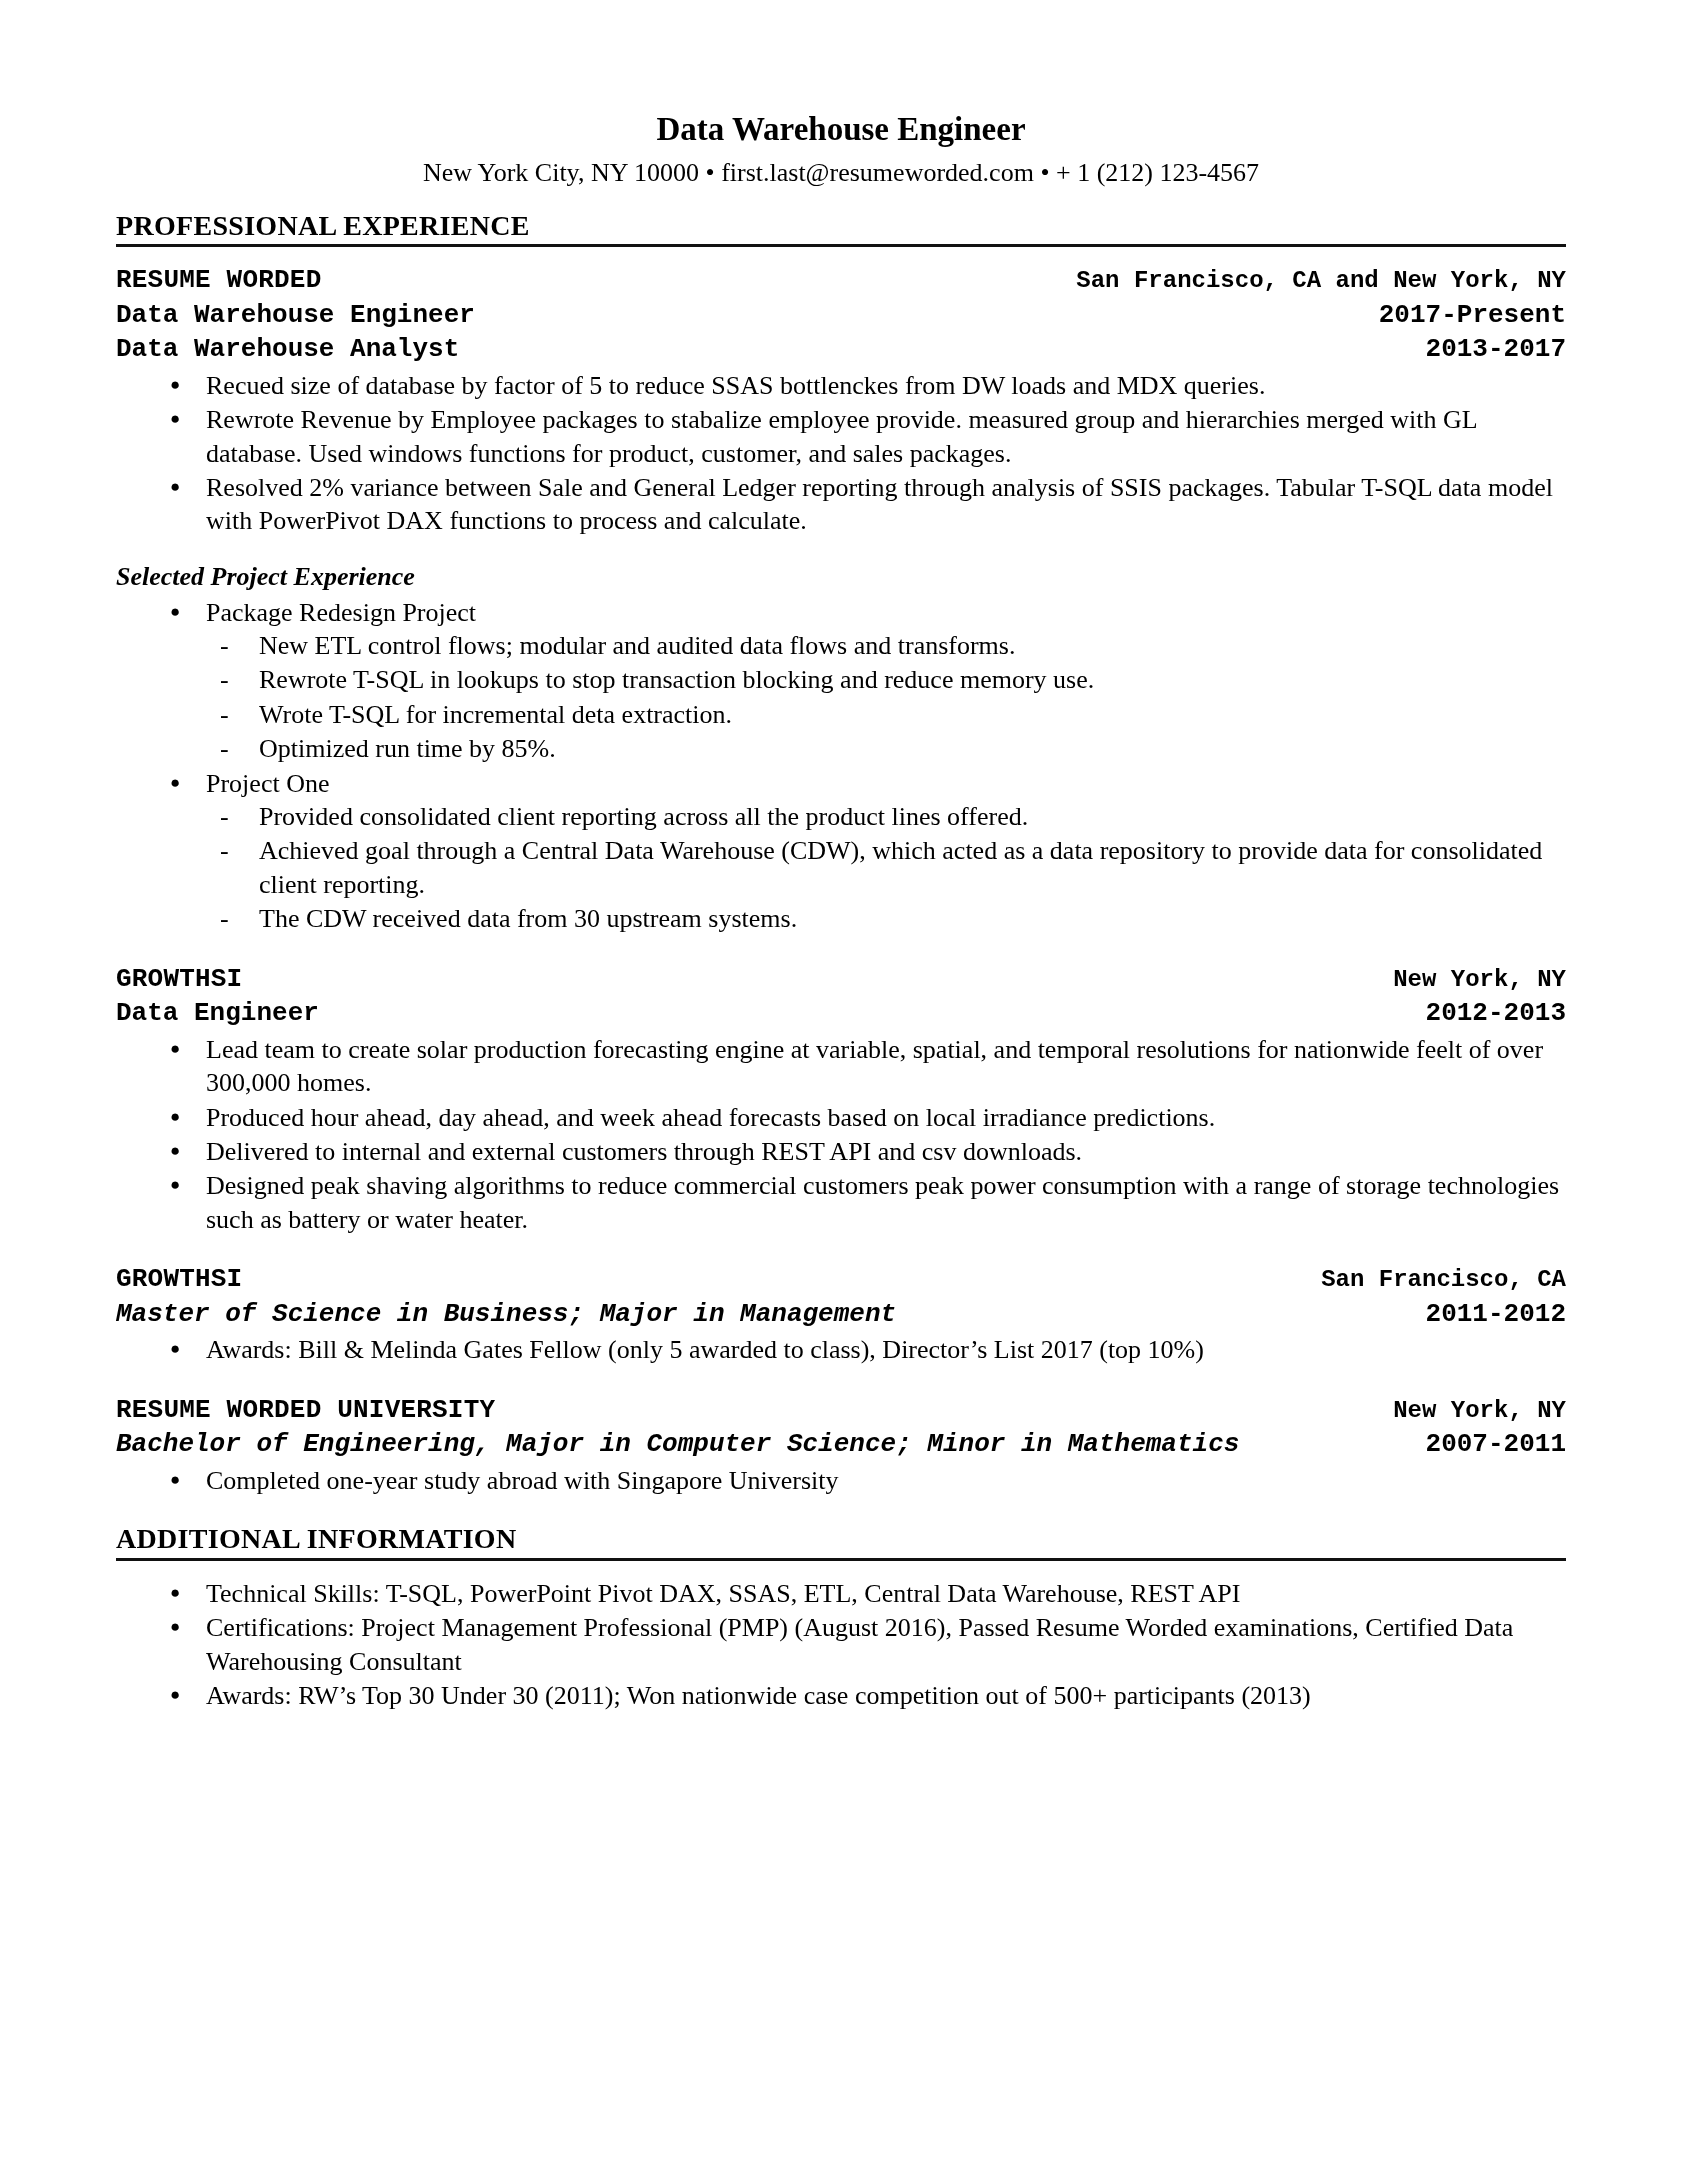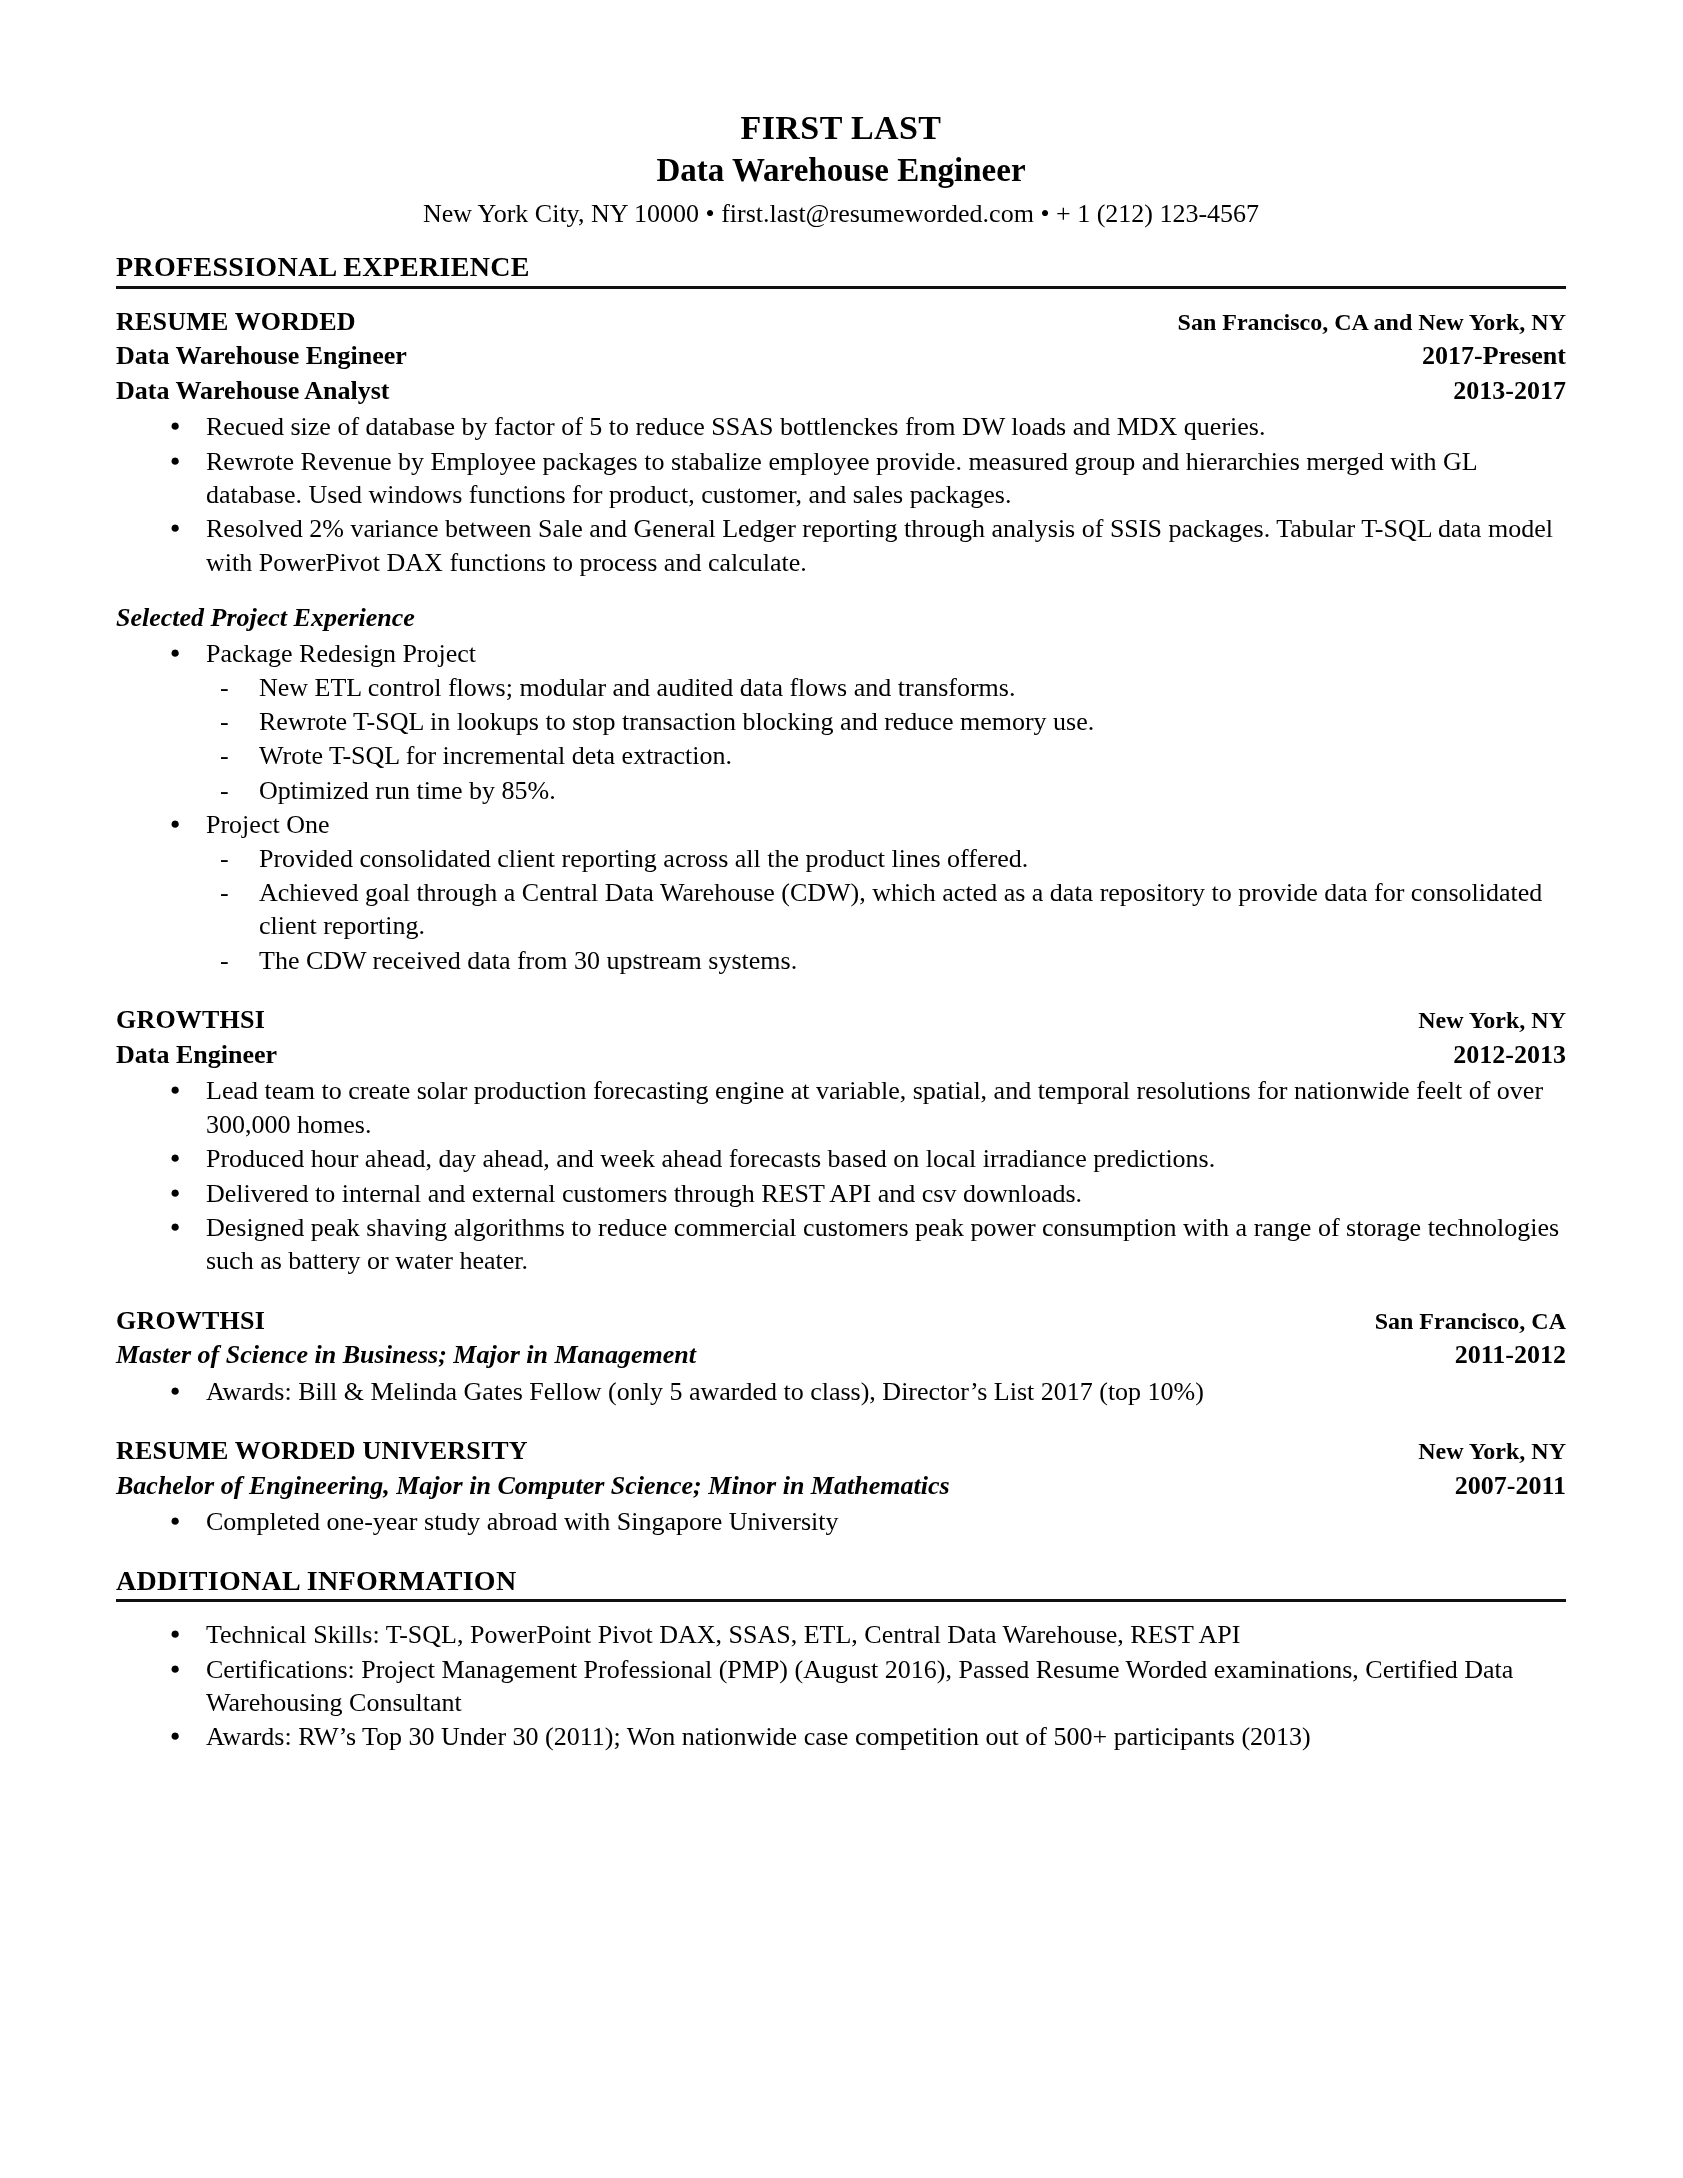--- a/index.html
+++ b/index.html
@@ -64,20 +64,21 @@
     margin-bottom: 4px;
   }
   .entry + .entry {
     margin-top: 26px;
   }
   .entry-row {
     display: flex;
     justify-content: space-between;
     align-items: baseline;
     line-height: 1.33;
+    font-family: Liberation Mono, monospace;
   }
   .org {
     font-size: 26px;
     font-weight: bold;
     letter-spacing: 0.2px;
   }
   .loc {
     font-size: 24px;
     font-weight: bold;
     text-align: right;
@@ -149,21 +150,20 @@
     font-size: 26px;
   }
   .nested-wrap { margin-top: 1px; }
 </style>
 </head>
 <body>
 
 <div class="page">
 
   <div class="resume-header">
-    <div class="name">FIRST LAST</div>
     <div class="headline">Data Warehouse Engineer</div>
     <div class="contact">New York City, NY 10000 • first.last@resumeworded.com • + 1 (212) 123-4567</div>
   </div>
 
   <div class="section">
     <div class="section-title">PROFESSIONAL EXPERIENCE</div>
 
     <div class="entry">
       <div class="entry-row">
         <div class="org">RESUME WORDED</div>

